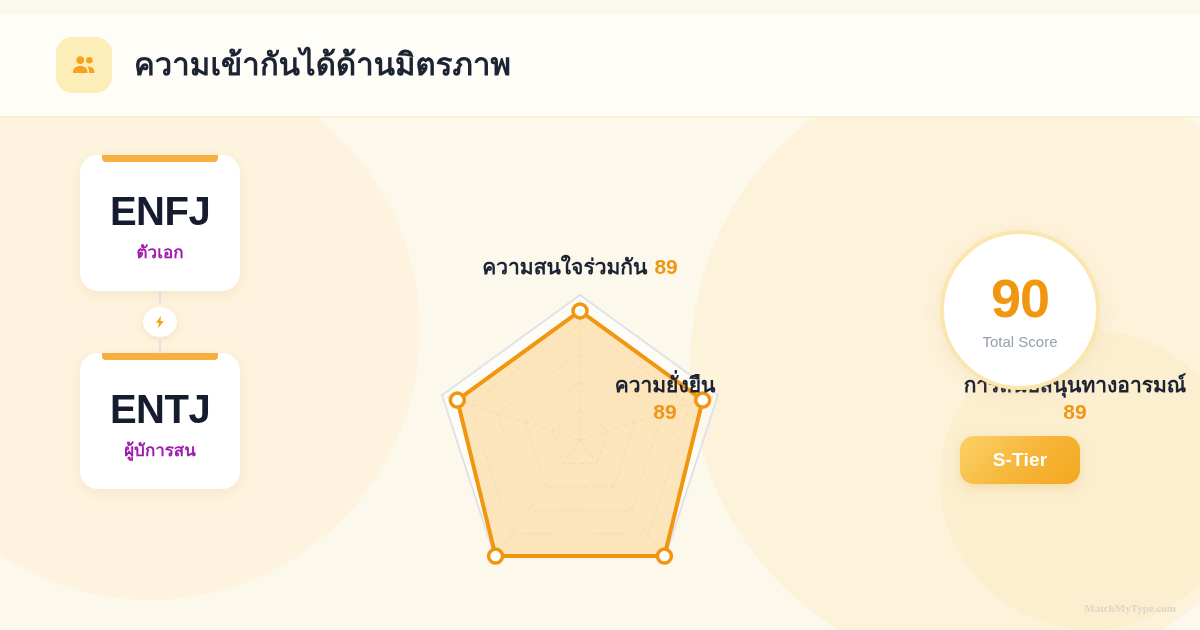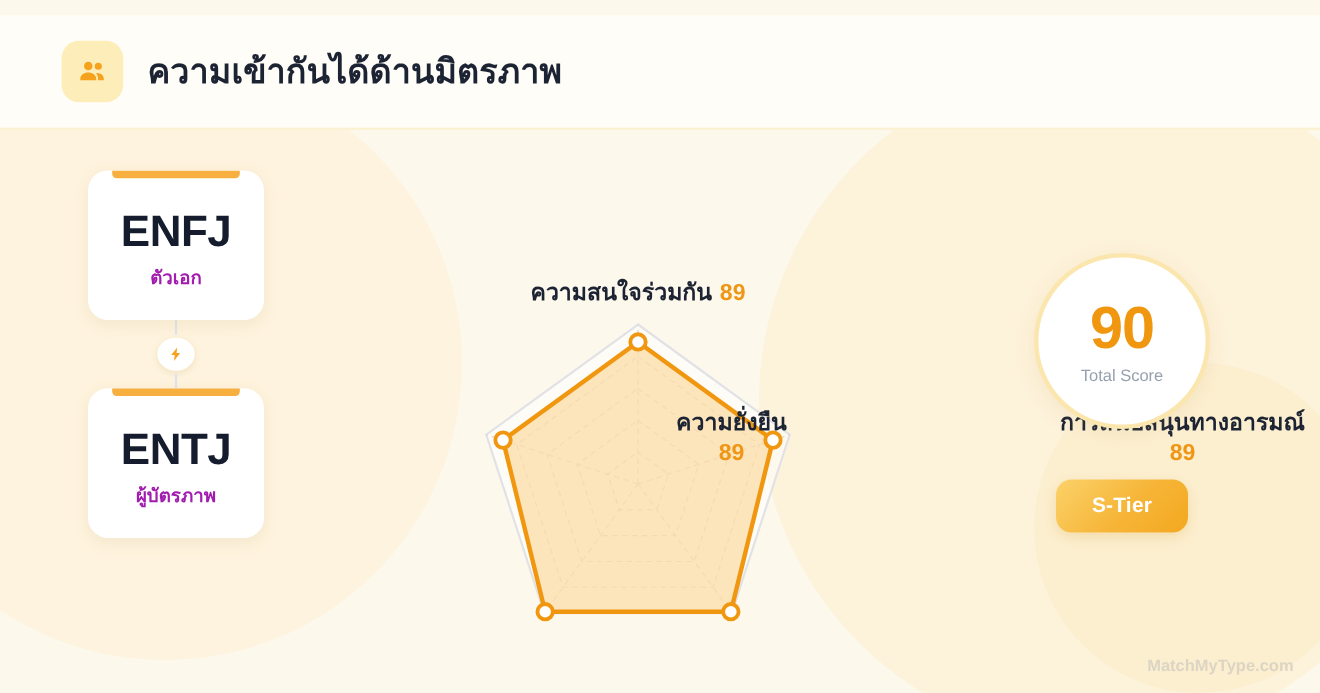--- a/index.html
+++ b/index.html
@@ -130,22 +130,23 @@
     background:linear-gradient(135deg,#fbd269 0%,#f6b538 55%,#f3a81f 100%);
     box-shadow:0 4px 12px rgba(220,170,60,.28);
     display:flex; align-items:center; justify-content:center;
     color:#ffffff; font-size:19px; font-weight:bold;
     letter-spacing:.2px;
   }
 
   
   .watermark {
     position:absolute; right:24px; bottom:16px;
-    font-size:15px; font-weight:bold; color:#ddd5c4;
+    font-size:11px; font-weight:bold; color:#ddd5c4;
     z-index:6;
+    font-family:Liberation Serif, serif;
   }
 </style>
 </head>
 <body>
 
 <div id="root">
 
   <div class="bg-layer">
     <div class="deco-circle-left"></div>
     <div class="deco-circle-right"></div>
@@ -176,21 +177,21 @@
       <div class="conn-bolt">
         <svg width="14" height="14" viewBox="0 0 24 24" fill="#f5a31c" aria-hidden="true">
           <path d="M13.8 1.5 4.6 13.4h5.4l-1.1 9.1 9.6-12.3h-5.6z"></path>
         </svg>
       </div>
       <div class="conn-line"></div>
     </div>
 
     <div class="mbti-card">
       <div class="mbti-type">ENTJ</div>
-      <div class="mbti-sub">ผู้บัตรภาพ</div>
+      <div class="mbti-sub">ผู้บัการสน</div>
     </div>
   </div>
 
   <div class="radar-wrap">
     <svg class="radar-svg" id="radar-svg" width="660" height="480" viewBox="0 0 660 480" aria-hidden="true">
         <polygon points="290.0,175.0 427.9,275.2 375.2,437.3 204.8,437.3 152.1,275.2" fill="#ffffff" stroke="#e2e2e6" stroke-width="2" fill-opacity=".55"></polygon>
         <polygon points="290.0,204.0 400.3,284.2 358.2,413.8 221.8,413.8 179.7,284.2" fill="none" stroke="#cfc4ad" stroke-width="1" stroke-dasharray="5 4" stroke-opacity=".75"></polygon>
         <polygon points="290.0,233.0 372.7,293.1 341.1,390.4 238.9,390.4 207.3,293.1" fill="none" stroke="#cfc4ad" stroke-width="1" stroke-dasharray="5 4" stroke-opacity=".75"></polygon>
         <polygon points="290.0,262.0 345.2,302.1 324.1,366.9 255.9,366.9 234.8,302.1" fill="none" stroke="#cfc4ad" stroke-width="1" stroke-dasharray="5 4" stroke-opacity=".75"></polygon>
         <polygon points="290.0,291.0 317.6,311.0 307.0,343.5 273.0,343.5 262.4,311.0" fill="none" stroke="#cfc4ad" stroke-width="1" stroke-dasharray="5 4" stroke-opacity=".75"></polygon>

